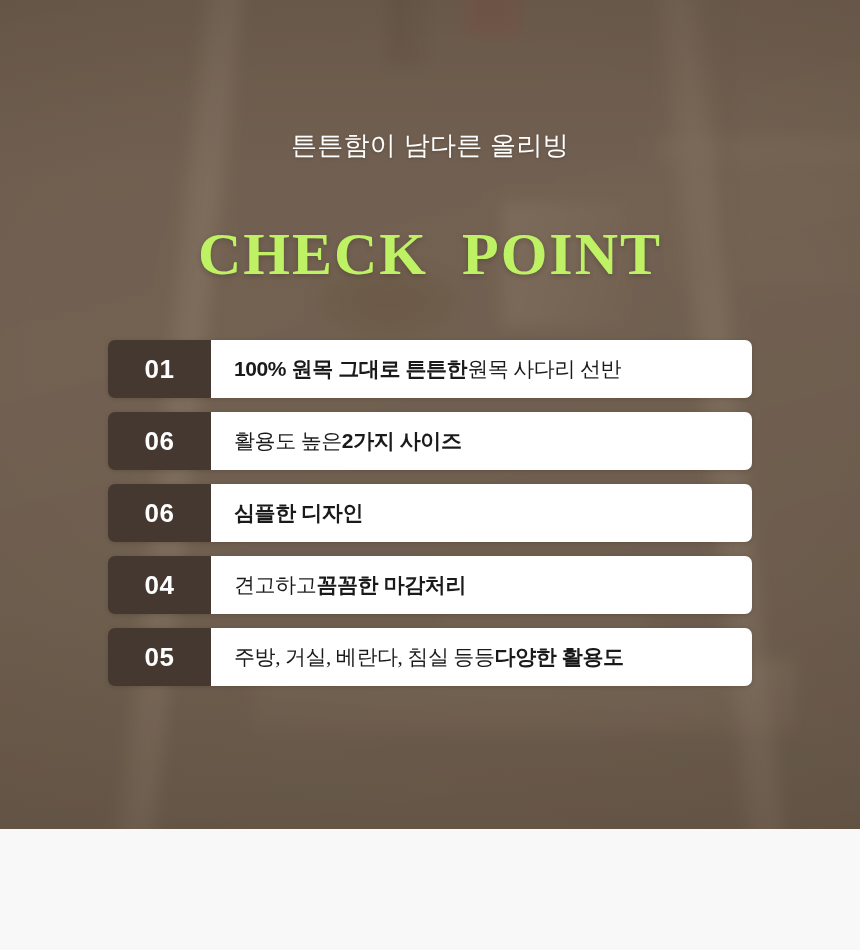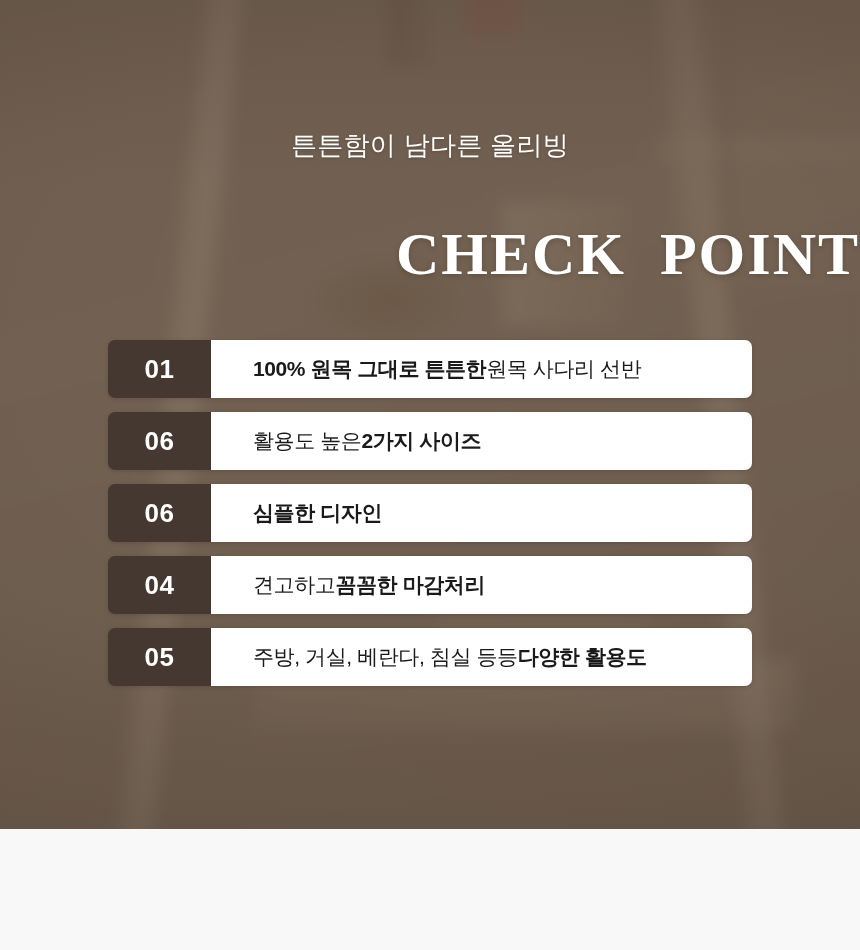--- a/index.html
+++ b/index.html
@@ -125,26 +125,26 @@
     color: #ffffff;
     line-height: 1.35;
     text-shadow: 0 1px 3px rgba(52,40,30,0.35);
   }
 
   .maintitle {
     position: absolute;
     left: 0;
     top: 183px;
     width: 860px;
-    text-align: right;
+    text-align: center;
     font-family: "Liberation Serif", "DejaVu Serif", serif;
     font-size: 60px;
     font-weight: bold;
     letter-spacing: 2px;
-    color: #ffffff;
+    color: #bef264;
     line-height: 1.05;
     white-space: pre;
     text-shadow: 0 2px 5px rgba(52,40,30,0.30);
   }
 
   
   .checklist {
     position: absolute;
     left: 108px;
     top: 340px;
@@ -172,30 +172,30 @@
     font-size: 26px;
     font-weight: 600;
     letter-spacing: 0.5px;
   }
 
   .row-text {
     flex: 1 1 auto;
     background: #ffffff;
     display: flex;
     align-items: center;
-    padding-left: 42px;
+    padding-left: 23px;
     padding-right: 18px;
     font-size: 21px;
     color: #1a1a1a;
     letter-spacing: -0.4px;
     white-space: nowrap;
   }
 
   .row-text .strong { font-weight: bold; }
-  .row-text .normal { font-weight: normal; }
+  .row-text .normal { font-weight: normal; font-family: Liberation Serif, serif; }
 
   
   .bottom-panel {
     position: absolute;
     left: 0;
     top: 829px;
     width: 860px;
     height: 121px;
     background: #f8f8f8;
   }

